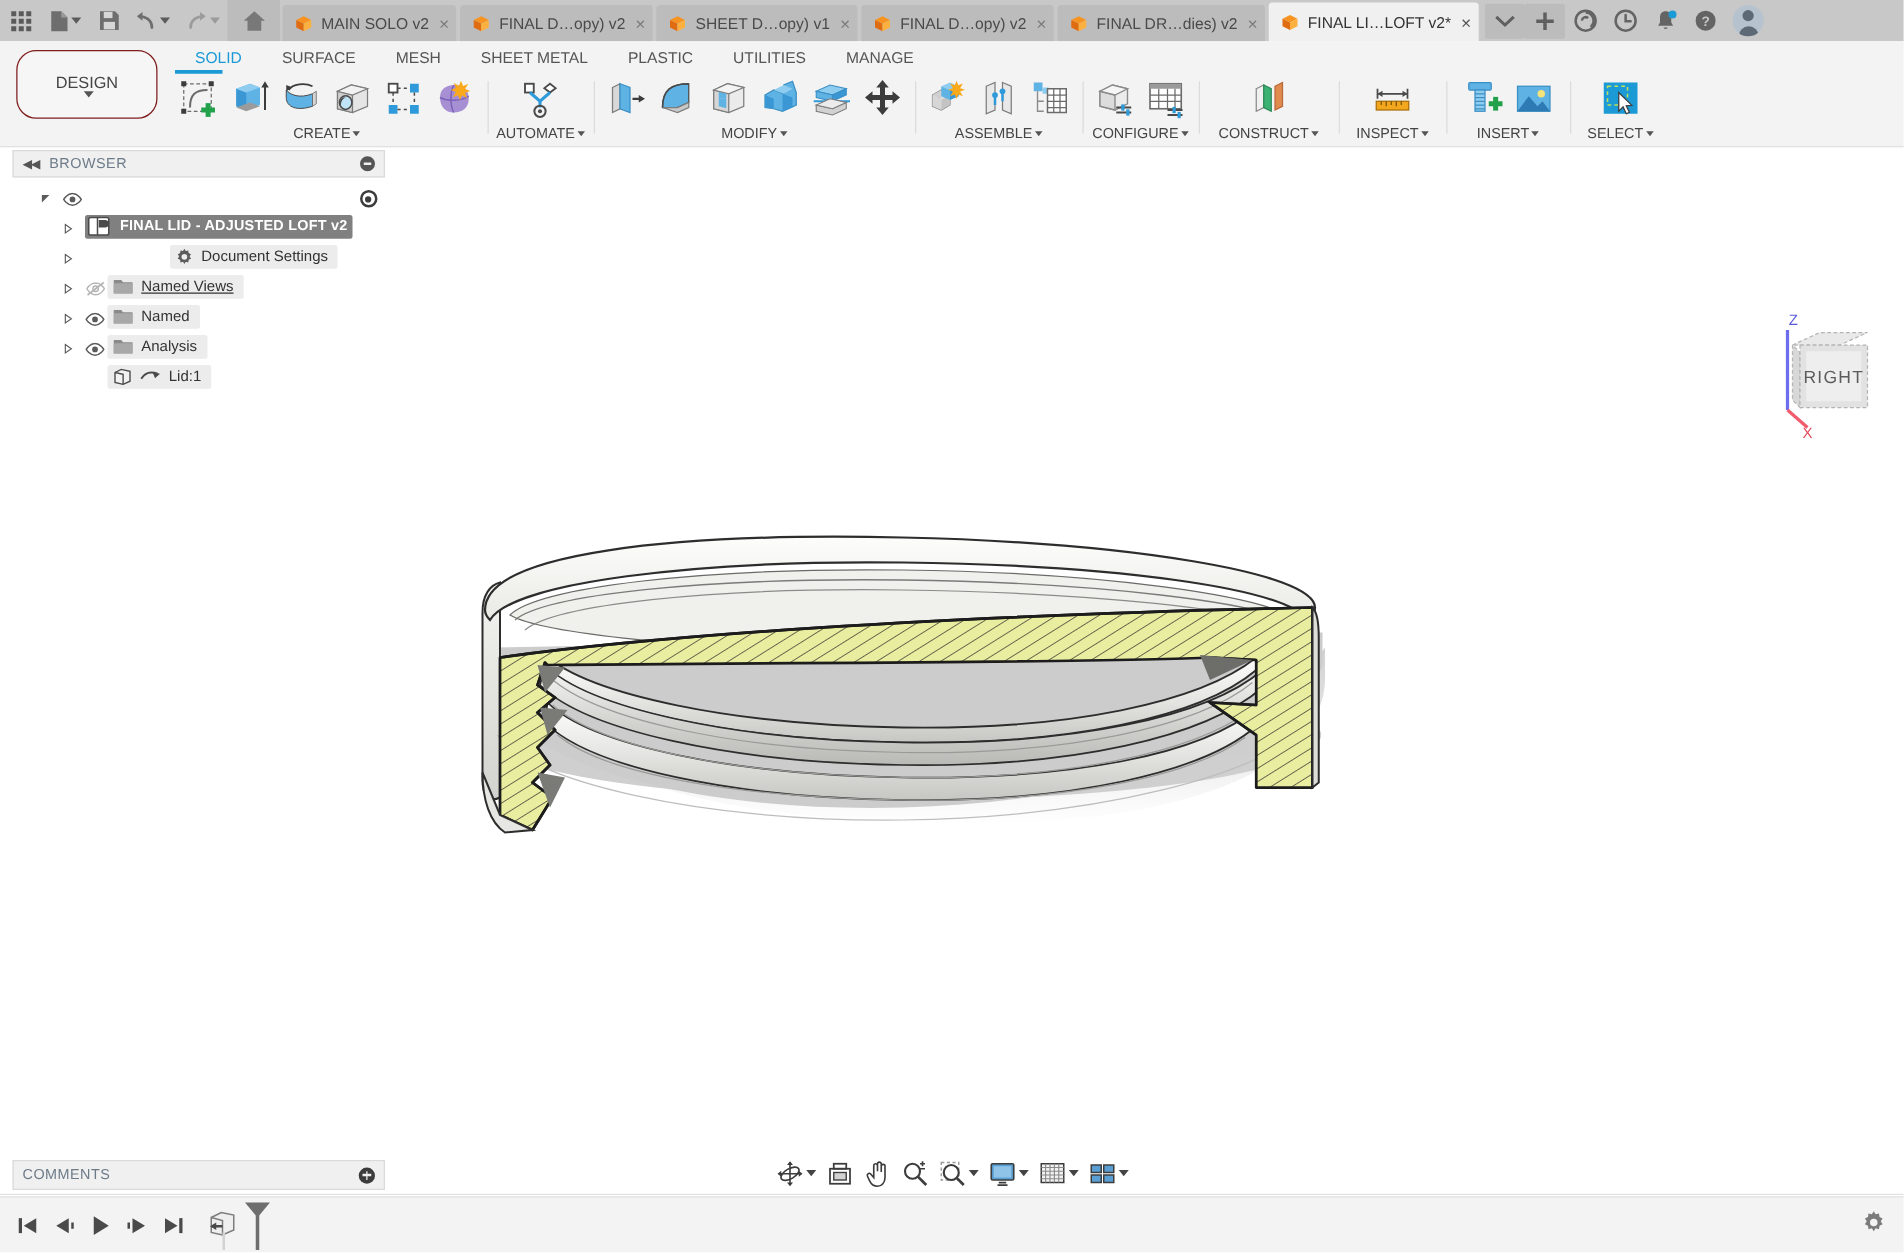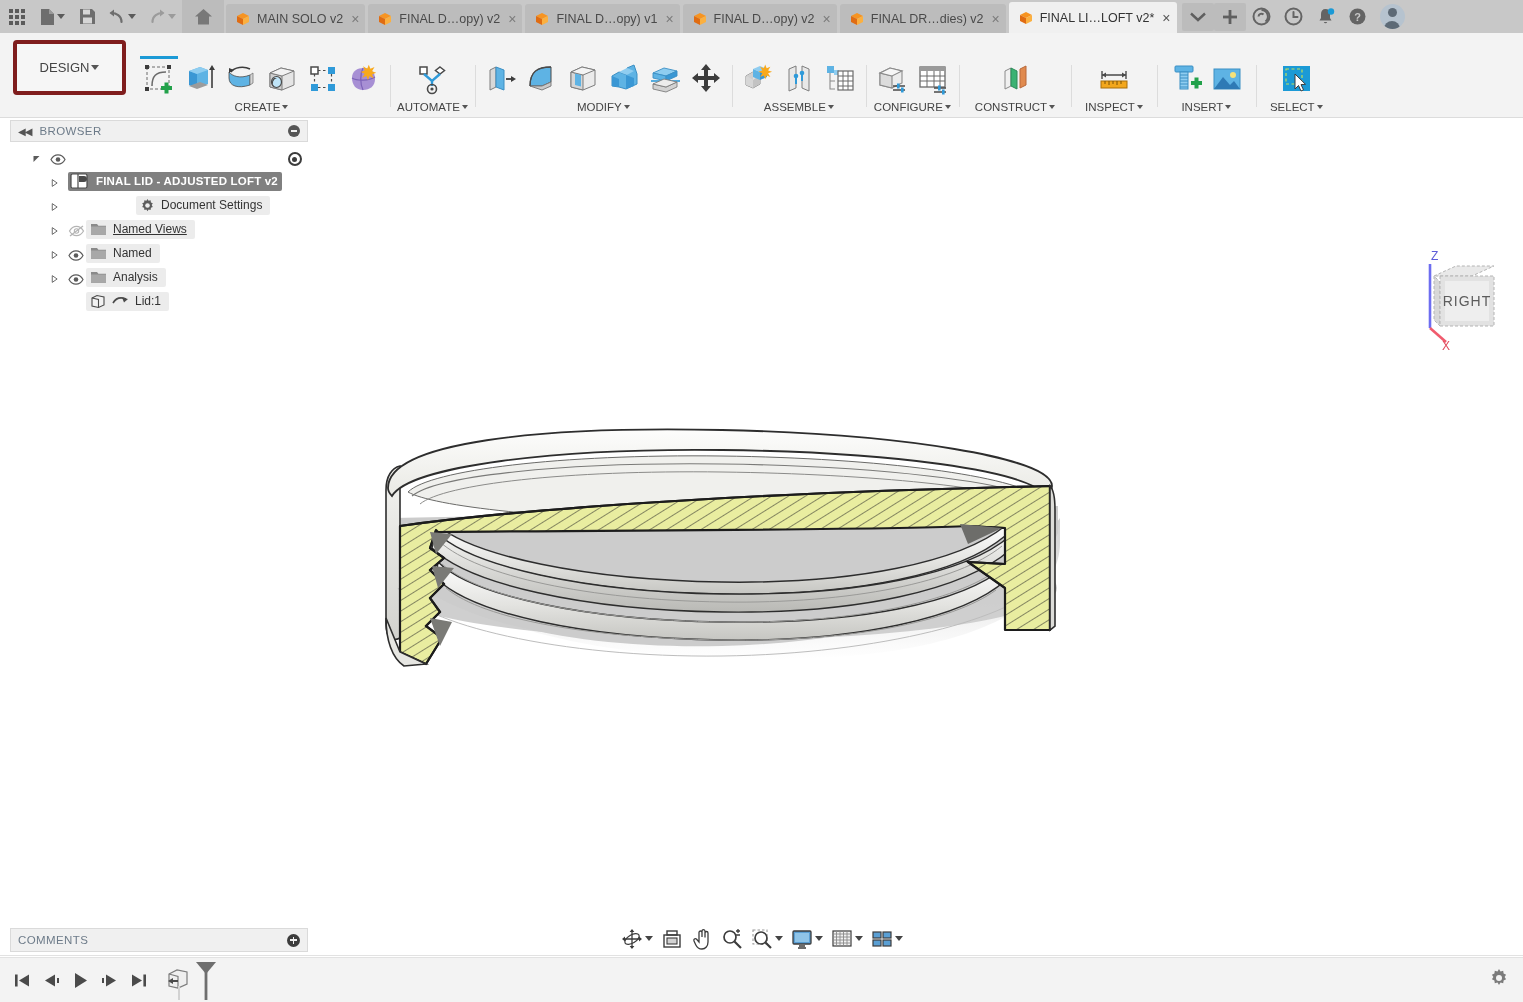--- a/index.html
+++ b/index.html
@@ -58,23 +58,23 @@
   .avatar .body { position:absolute; width:16px; height:9px; border-radius: 8px 8px 0 0; background:#5d6a76; margin-bottom:-1px;}
   .avwrap { position: relative; width:25px;height:25px;display:flex;align-items:flex-end;justify-content:center;}
 
   
   .ribbon {
     position: absolute; left: 0; top: 33px; width: 1523px; height: 85px;
     background: #f3f3f3; border-bottom: 1px solid #dcdcdc;
   }
   .design-box {
     position: absolute; left: 13px; top: 7px; width: 113px; height: 55px;
-    border: 4px solid #7f1d1d; border-radius: 4px; background: #f6f6f6;
+    border: 1px solid #7f1d1d; border-radius: 16px; background: #f6f6f6;
     display: flex; align-items: center; justify-content: center;
-    font-size: 13px; color: #444;
+    font-size: 13px; color: #444; flex-direction: column;
   }
   .design-box .caretdn { border-top-color: #555; }
   .ribtabs { position: absolute; left: 140px; top: 0; height: 26px; display: flex; }
   .ribtab {
     font-size: 12.5px; color: #555; padding: 6px 16px 4px; cursor: default; white-space: nowrap;
   }
   .ribtab.active { color: #1b9ad6; }
   .panels { position: absolute; left: 133px; top: 26px; height: 58px; display: flex; align-items: stretch; }
   .panel { display: flex; flex-direction: column; align-items: center; padding: 0 7px; position: relative; }
   .panel + .panel::before {
@@ -248,21 +248,21 @@
         <span class="tlabel">FINAL D…opy) v2</span>
         <span class="tclose">×</span>
       </div>
 
       <div class="tab">
         <svg class="cube" width="14" height="14" viewBox="0 0 14 14">
           <path d="M7 1 L13 4 L7 7 L1 4 Z" fill="#f79421"></path>
             <path d="M1 4 L7 7 L7 13 L1 10 Z" fill="#e06c12"></path>
             <path d="M13 4 L7 7 L7 13 L13 10 Z" fill="#fbb040"></path>
         </svg>
-        <span class="tlabel">FINAL D…opy) v1</span>
+        <span class="tlabel">SHEET D…opy) v1</span>
         <span class="tclose">×</span>
       </div>
 
       <div class="tab">
         <svg class="cube" width="14" height="14" viewBox="0 0 14 14">
           <path d="M7 1 L13 4 L7 7 L1 4 Z" fill="#f79421"></path>
             <path d="M1 4 L7 7 L7 13 L1 10 Z" fill="#e06c12"></path>
             <path d="M13 4 L7 7 L7 13 L13 10 Z" fill="#fbb040"></path>
         </svg>
         <span class="tlabel">FINAL D…opy) v2</span>
@@ -337,20 +337,29 @@
     </div>
   </div>
 
   <div class="ribbon">
 
     <div class="design-box">
       <span>DESIGN</span>
       <span class="caretdn"></span>
     </div>
 
+    <div class="ribtabs">
+      <div class="ribtab active">SOLID</div>
+      <div class="ribtab">SURFACE</div>
+      <div class="ribtab">MESH</div>
+      <div class="ribtab">SHEET METAL</div>
+      <div class="ribtab">PLASTIC</div>
+      <div class="ribtab">UTILITIES</div>
+      <div class="ribtab">MANAGE</div>
+    </div>
 
     <div class="panels">
 
       <div class="panel">
         <div class="panel-icons">
           <div class="ibtn sel">
             <div class="blue-underline"></div>
             <svg width="34" height="34" viewBox="0 0 34 34">
               <rect x="5" y="5" width="22" height="22" fill="none" stroke="#6b6b6b" stroke-width="1" stroke-dasharray="3 2"></rect>
               <rect x="3" y="3" width="4" height="4" fill="#3c3c3c"></rect>

